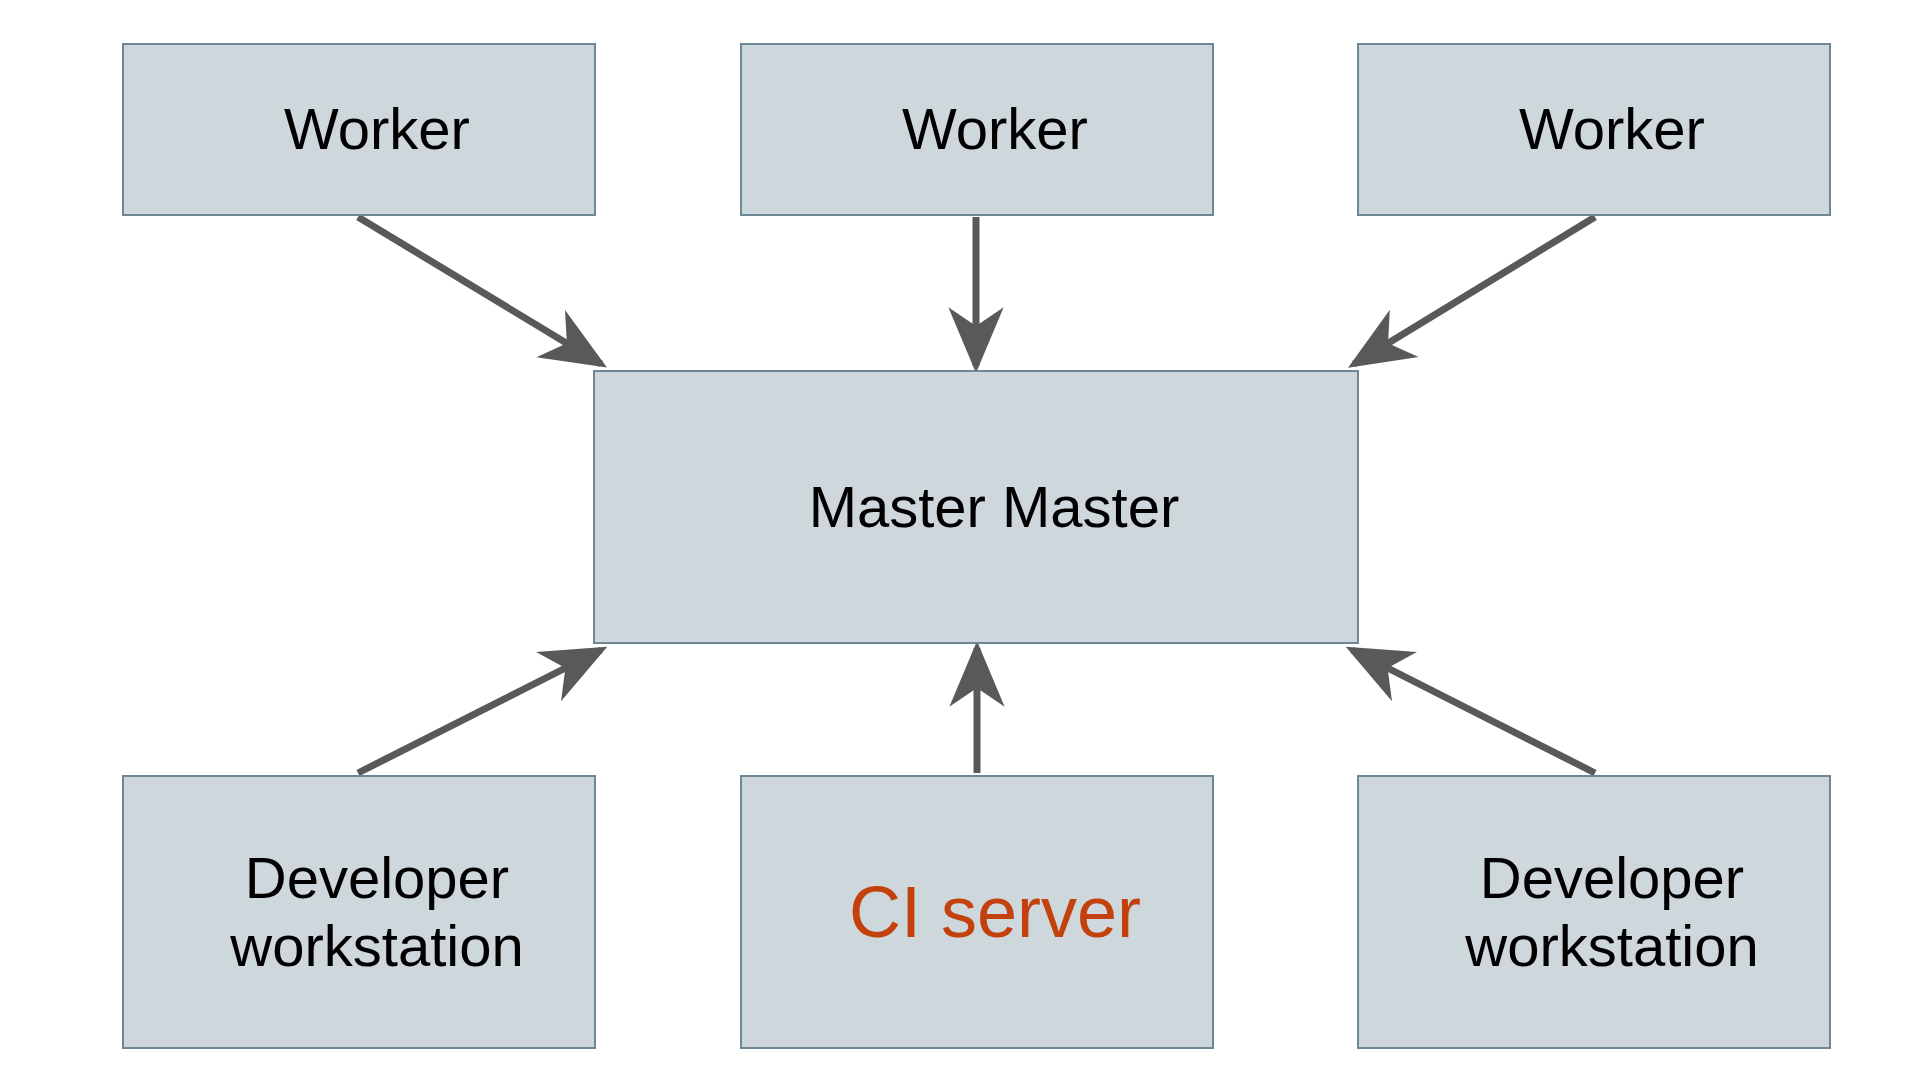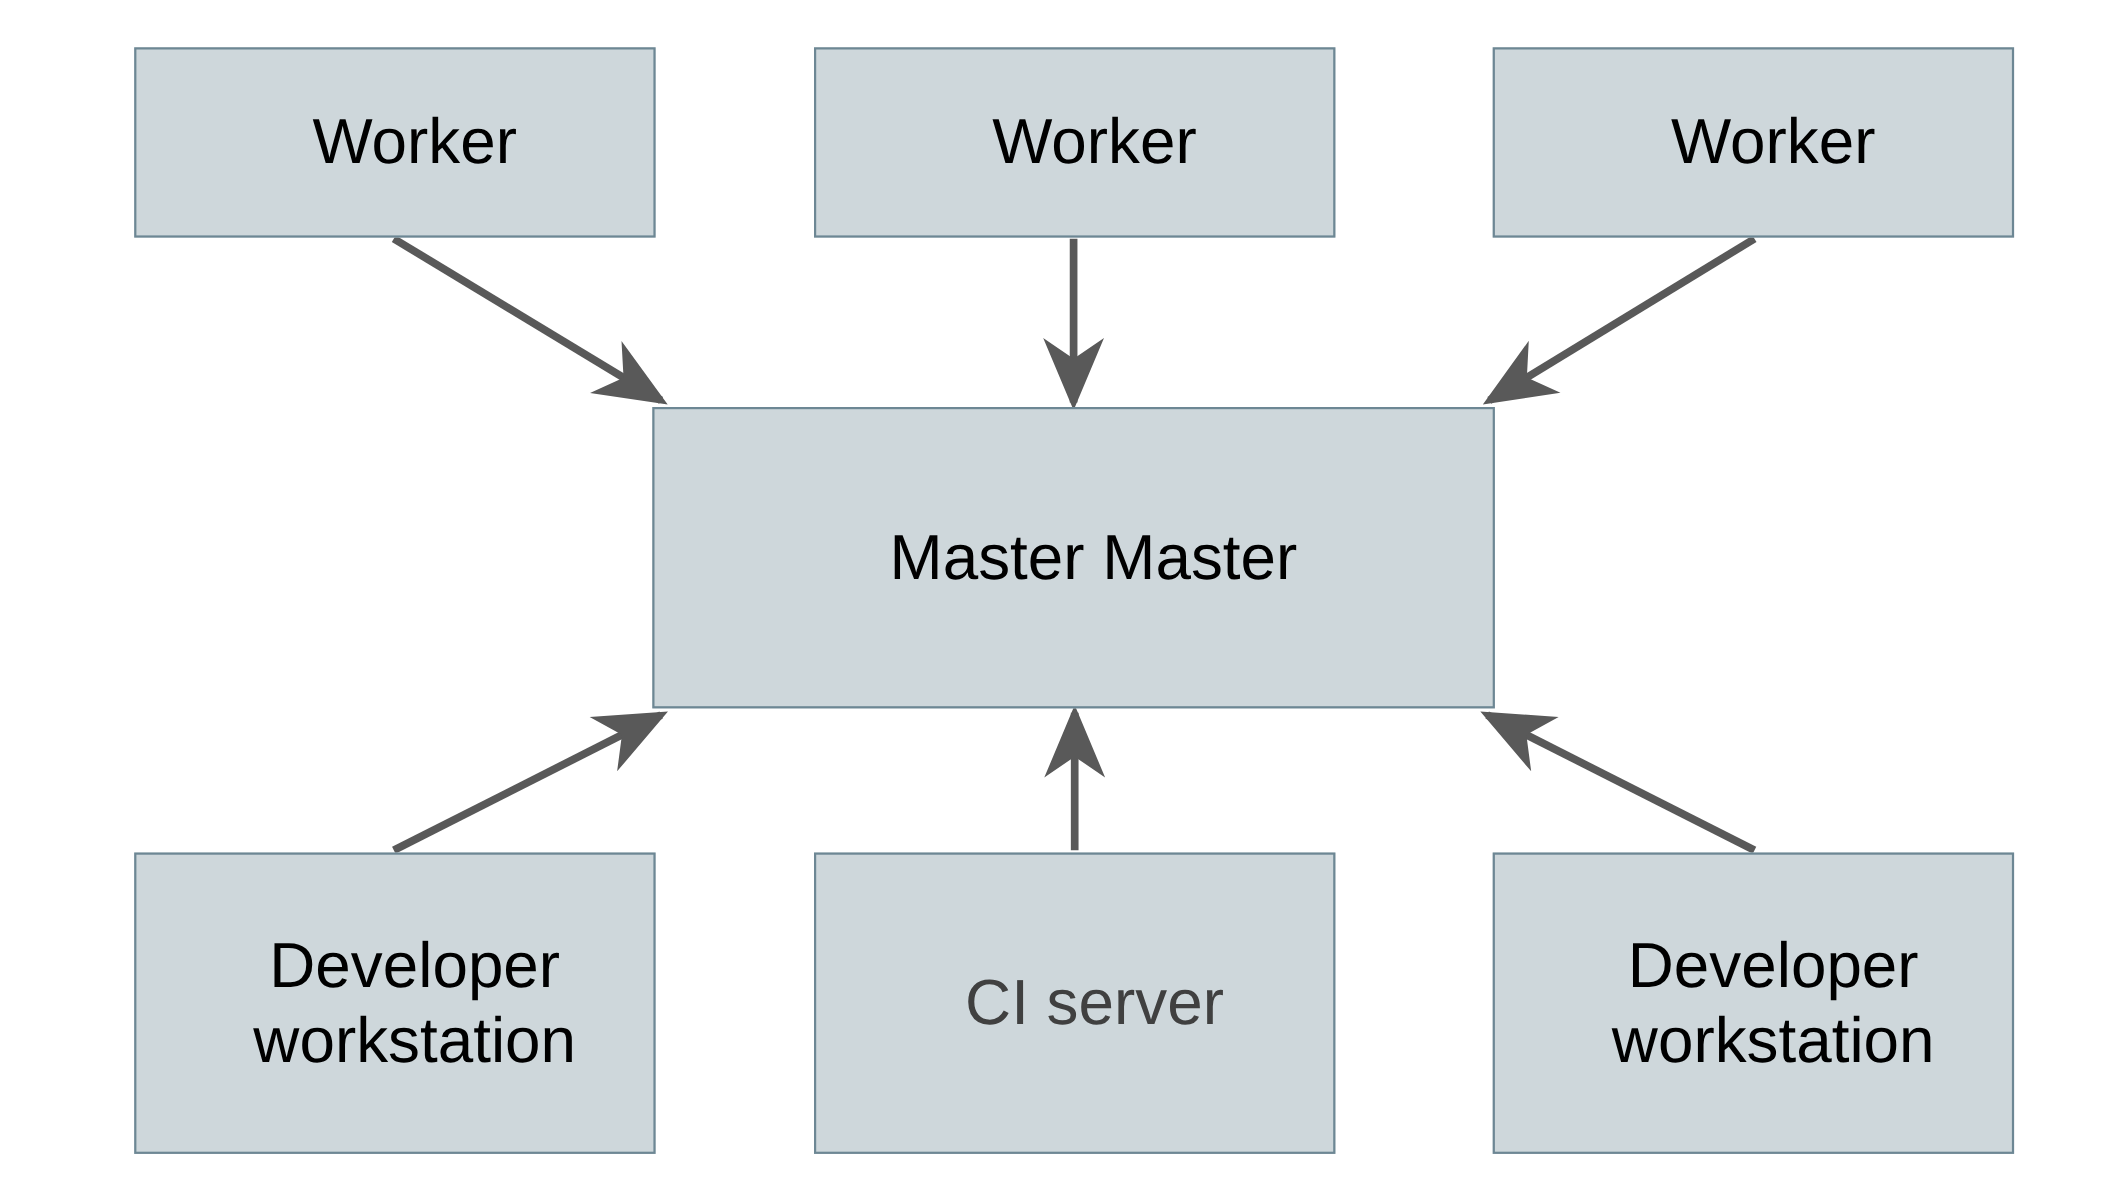--- a/index.html
+++ b/index.html
@@ -63,18 +63,18 @@
       </g>
   </svg>
 
   <div id="nodes-layer">
       <div class="node-box" style="left: 122px; top: 43px; width: 474px; height: 173px; font-size: 58px; background: rgb(206, 215, 219); border-color: rgb(109, 135, 148); color: rgb(0, 0, 0);"><span>Worker</span></div>
       <div class="node-box" style="left: 740px; top: 43px; width: 474px; height: 173px; font-size: 58px; background: rgb(206, 215, 219); border-color: rgb(109, 135, 148); color: rgb(0, 0, 0);"><span>Worker</span></div>
       <div class="node-box" style="left: 1357px; top: 43px; width: 474px; height: 173px; font-size: 58px; background: rgb(206, 215, 219); border-color: rgb(109, 135, 148); color: rgb(0, 0, 0);"><span>Worker</span></div>
       <div class="node-box" style="left: 593px; top: 370px; width: 766px; height: 274px; font-size: 58px; background: rgb(206, 215, 219); border-color: rgb(109, 135, 148); color: rgb(0, 0, 0);"><span>Master Master</span></div>
       <div class="node-box" style="left: 122px; top: 775px; width: 474px; height: 274px; font-size: 58px; background: rgb(206, 215, 219); border-color: rgb(109, 135, 148); color: rgb(0, 0, 0);"><span>Developer
 workstation</span></div>
-      <div class="node-box" style="left: 740px; top: 775px; width: 474px; height: 274px; font-size: 58px; background: rgb(206, 215, 219); border-color: rgb(109, 135, 148); color: #404040;"><span>CI server</span></div>
+      <div class="node-box" style="left: 740px; top: 775px; width: 474px; height: 274px; font-size: 72px; background: rgb(206, 215, 219); border-color: rgb(109, 135, 148); color: #c2410c;"><span>CI server</span></div>
       <div class="node-box" style="left: 1357px; top: 775px; width: 474px; height: 274px; font-size: 58px; background: rgb(206, 215, 219); border-color: rgb(109, 135, 148); color: rgb(0, 0, 0);"><span>Developer
 workstation</span></div>
     </div>
 
 </div>
 
 </body></html>

